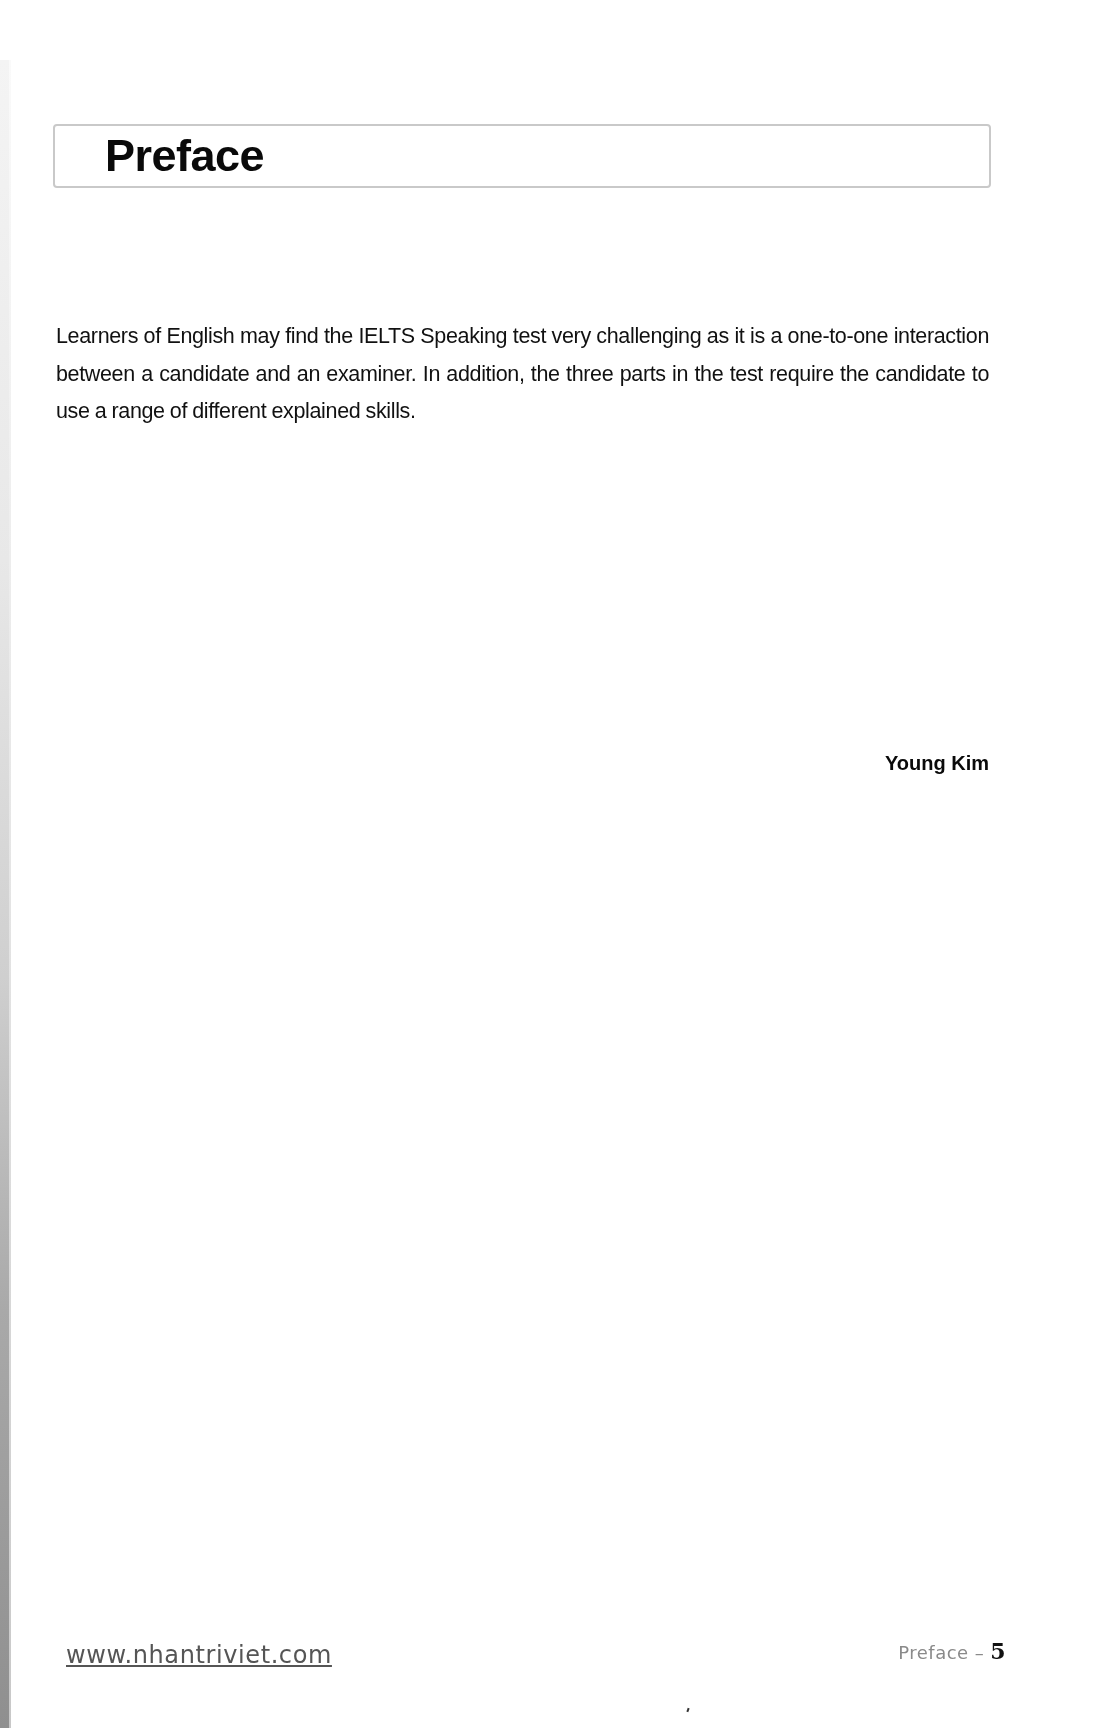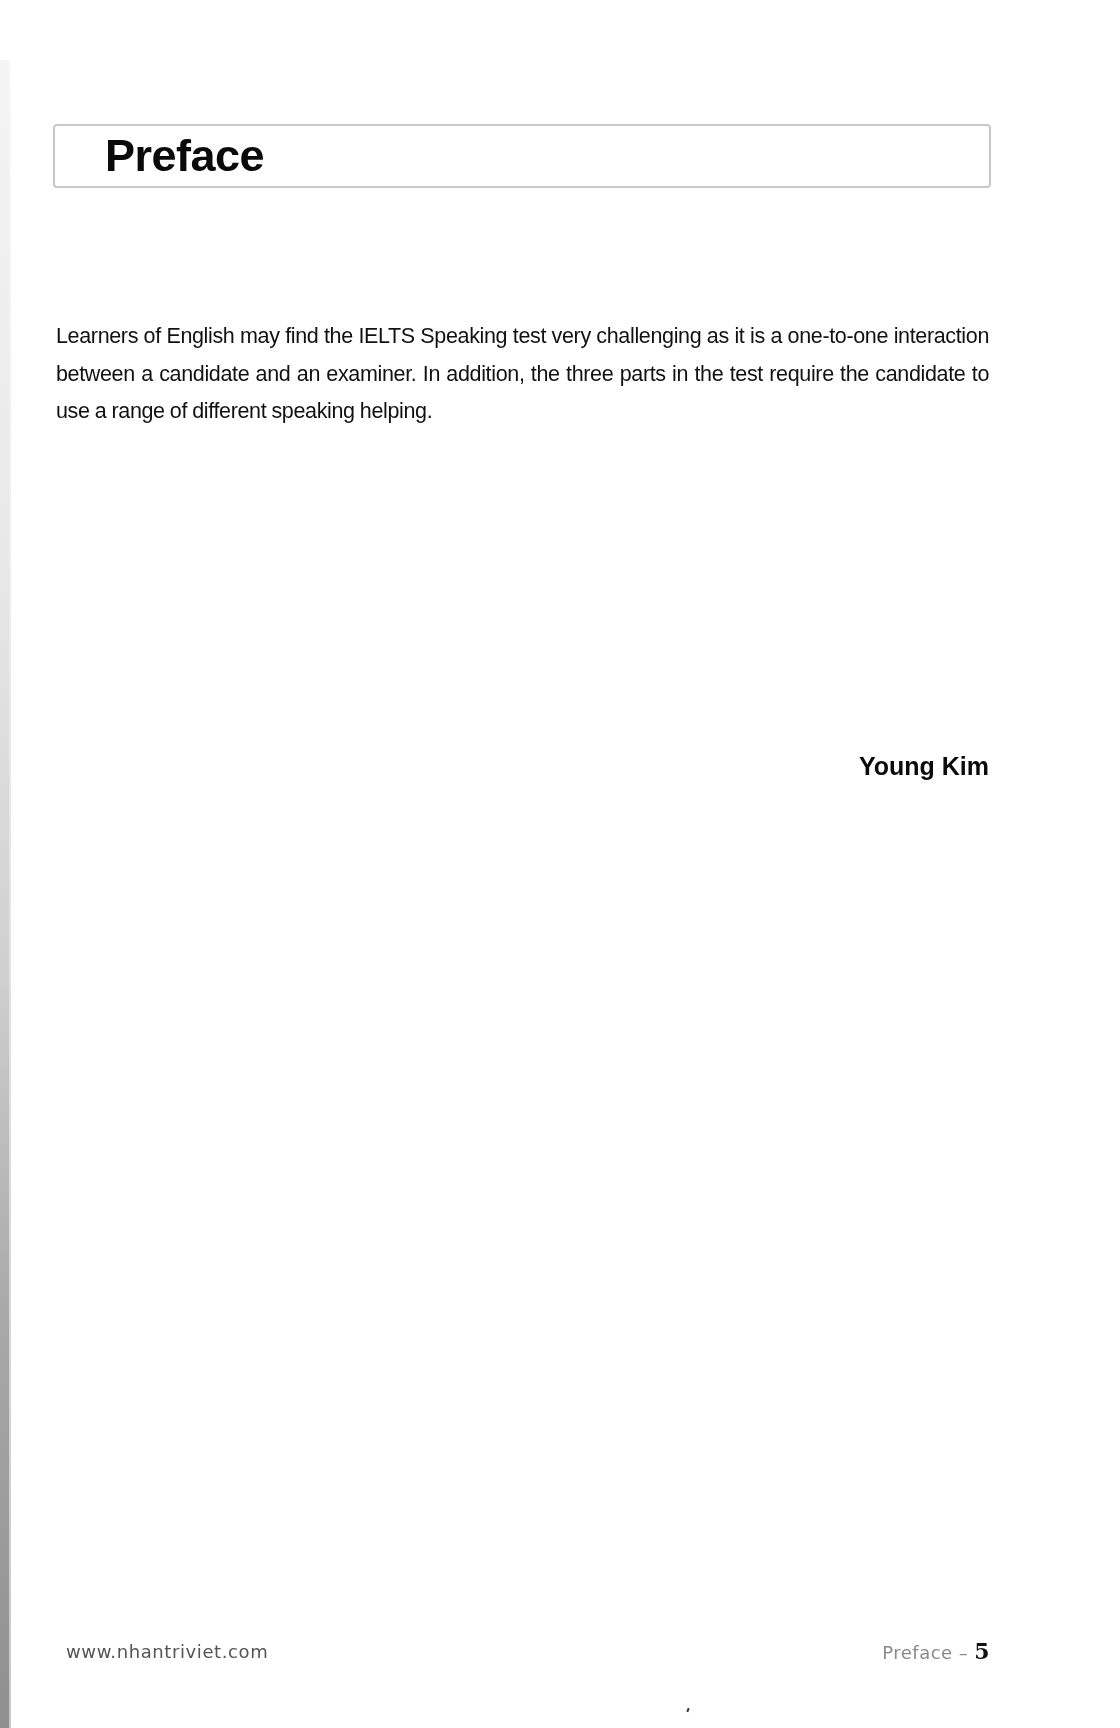--- a/index.html
+++ b/index.html
@@ -65,36 +65,37 @@
       line-height: 37.5px;
       text-align: justify;
       letter-spacing: -0.35px;
       word-spacing: -0.5px;
       color: #111;
     }
     .signature {
       position: absolute;
       right: 131px;
       top: 752px;
-      font-size: 25px;
+      font-size: 20px;
       font-weight: bold;
       color: #0a0a0a;
     }
     .footer-url {
       position: absolute;
       left: 66px;
       top: 1641px;
       font-family: "DejaVu Sans", sans-serif;
-      font-size: 18px;
+      font-size: 24px;
       letter-spacing: 0.6px;
       color: #555;
+      text-decoration: underline;
     }
     .footer-page {
       position: absolute;
-      right: 130px;
+      right: 114px;
       top: 1638px;
       font-family: "DejaVu Sans", sans-serif;
       font-size: 18px;
       color: #8a8a8a;
       letter-spacing: 0.5px;
     }
     .footer-page .sep {
       margin: 0 6px;
       color: #8a8a8a;
     }
@@ -116,21 +117,21 @@
   </style>
 </head>
 <body>
 
 <div class="binding-edge"></div>
 
 <div class="title-box"></div>
 <h1 class="page-title">Preface</h1>
 
 <div class="body-text">
-  <p class="paragraph">Learners of English may find the IELTS Speaking test very challenging as it is a one-to-one interaction between a candidate and an examiner. In addition, the three parts in the test require the candidate to use a range of different speaking helping.</p>
+  <p class="paragraph">Learners of English may find the IELTS Speaking test very challenging as it is a one-to-one interaction between a candidate and an examiner. In addition, the three parts in the test require the candidate to use a range of different explained skills.</p>
 </div>
 
 <div class="signature">Young Kim</div>
 
 <div class="footer-url">www.nhantriviet.com</div>
 
 <div class="footer-page">
   <span>Preface</span><span class="sep">–</span><span class="num">5</span>
 </div>
 

